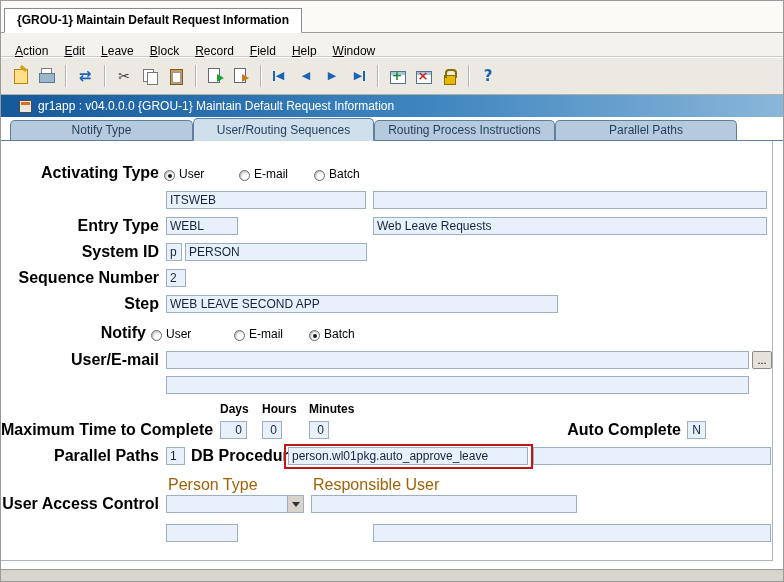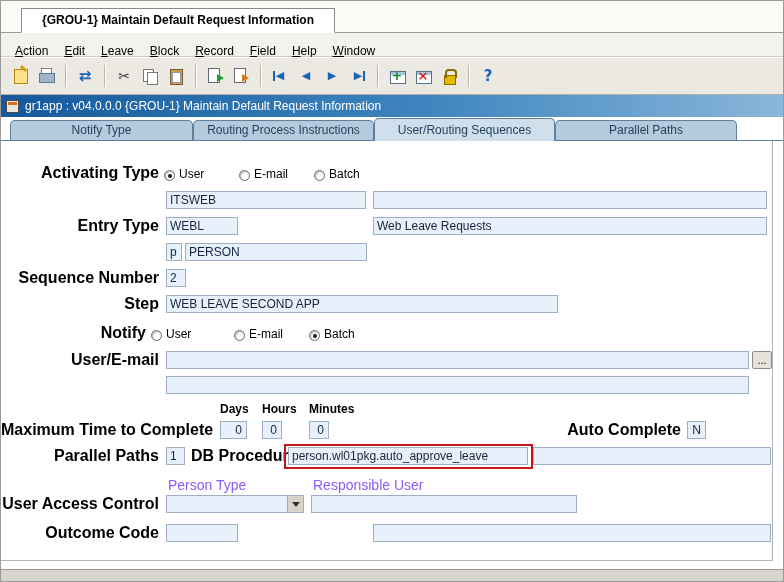--- a/index.html
+++ b/index.html
@@ -2,21 +2,21 @@
 <html><head>
 <meta charset="utf-8">
 <style>
   * { box-sizing: border-box; margin: 0; padding: 0; }
   html,body { background:#fff; }
   body { font-family: "Liberation Sans", "DejaVu Sans", sans-serif; }
   .window { position:relative; width:784px; height:582px; background:#fff; border:1px solid #9a9a9a; overflow:hidden; }
 
   
   .mdi-bar { position:absolute; left:0; top:0; width:100%; height:32px; background:#fbfaf6; border-bottom:1px solid #9a9a9a; display:flex; align-items:flex-end; }
-  .mdi-tab { margin-left:20px; margin-bottom:-1px; height:25px; line-height:23px; padding:0 20px; background:#fff; border:1px solid #8a8a8a; border-bottom:1px solid #fff; font-size:12px; font-weight:bold; color:#000; }
+  .mdi-tab { margin-left:3px; margin-bottom:-1px; height:25px; line-height:23px; padding:0 12px; background:#fff; border:1px solid #8a8a8a; border-bottom:1px solid #fff; font-size:12px; font-weight:bold; color:#000; }
 
   
   .menubar { position:absolute; left:0; top:32px; width:100%; height:24px; background:#f4f2ec; border-bottom:1px solid #cfcbc2; display:flex; align-items:center; padding-left:6px; }
   .mi { display:inline-block; font-size:12px; color:#000; padding:6px 8px; height:22px; line-height:22px; cursor:default; }
   .mi::first-letter { text-decoration: underline; }
 
   
   .toolbar { position:absolute; left:0; top:56px; width:100%; height:38px; background:#ece9e2; border-top:1px solid #fff; border-bottom:1px solid #b3afa5; display:flex; align-items:center; padding-left:6px; }
   .tb { width:26px; height:26px; background:transparent; border:1px solid transparent; display:flex; align-items:center; justify-content:center; cursor:pointer; }
   .tsep { width:1px; height:22px; background:#b8b4aa; box-shadow:1px 0 0 #fff; margin:0 6px; }
@@ -39,37 +39,37 @@
   .ic-first::before { content:""; position:absolute; left:2px; top:4px; width:2px; height:10px; background:#1b63b5; }
   .ic-last::after { content:""; position:absolute; right:2px; top:4px; width:2px; height:10px; background:#1b63b5; }
   .ic-grid::before { content:""; position:absolute; left:2px; top:4px; width:14px; height:11px; background:#fff; border:1px solid #56718a; box-shadow:inset 0 3px 0 #aac4d8; }
   .ic-insert { color:#168a2c; font-weight:bold; font-size:13px; }
   .ic-remove { color:#cc2222; font-weight:bold; font-size:13px; }
   .ic-lock::before { content:""; position:absolute; left:4px; top:8px; width:10px; height:8px; background:#e6b800; border:1px solid #8a6d00; }
   .ic-lock::after { content:""; position:absolute; left:5px; top:2px; width:8px; height:7px; border:2px solid #8a6d00; border-bottom:none; border-radius:4px 4px 0 0; }
   .ic-help { color:#1b63b5; font-weight:bold; font-size:15px; }
 
   
-  .banner { position:absolute; left:0; top:94px; width:100%; height:22px; background:linear-gradient(90deg,#15599c 0%,#3f86c0 55%,#8ab6d9 100%); color:#fff; font-size:12px; display:flex; align-items:center; gap:6px; padding:0 5px; }
+  .banner { position:absolute; left:0; top:94px; width:100%; height:22px; background:linear-gradient(90deg,#15599c 0%,#3f86c0 55%,#8ab6d9 100%); color:#fff; font-size:12px; display:flex; align-items:center; gap:6px; padding:0 18px; }
   .formicon { width:13px; height:13px; background:#ece7da; border:1px solid #4a4a4a; position:relative; flex:none; }
   .formicon::before { content:""; position:absolute; left:1px; right:1px; top:1px; height:3px; background:#d86f1e; }
 
   
   .tabrow { position:absolute; left:0; top:116px; width:100%; height:24px; background:#fff; border-bottom:1px solid #5f7f9e; display:flex; align-items:flex-end; padding-left:9px; }
   .tab { flex:none; height:20px; line-height:19px; text-align:center; font-size:12px; color:#1f3e5a; background:#b5cbdd; border:1px solid #5f7f9e; border-bottom:none; border-radius:5px 5px 0 0; cursor:pointer; }
   .tab.checked { background:#cfdfec; height:23px; line-height:22px; margin-bottom:-1px; border-bottom:1px solid #cfdfec; z-index:2; }
   .tab-1 { width:183px; } .tab-2 { width:181px; } .tab-3 { width:181px; } .tab-4 { width:182px; }
 
   
   .canvas { position:absolute; left:0; top:140px; width:772px; height:420px; background:#fff; border-right:1px solid #aab6c2; border-bottom:1px solid #aab6c2; }
   .bottom-strip { position:absolute; left:0; bottom:0; width:100%; height:12px; background:#d8d5ce; border-top:1px solid #9a9a9a; }
 
   .lbl { position:absolute; height:18px; line-height:18px; font-size:16px; font-weight:bold; color:#000; text-align:right; white-space:nowrap; }
   .colhdr { position:absolute; height:14px; line-height:14px; font-size:12px; font-weight:bold; color:#000; white-space:nowrap; }
-  .colhdr2 { position:absolute; height:14px; line-height:14px; font-size:14px; font-weight:normal; color:#8b5cf6; white-space:nowrap; }
+  .colhdr2 { position:absolute; height:14px; line-height:14px; font-size:16px; font-weight:normal; color:#a16207; white-space:nowrap; }
   .fld { position:absolute; height:18px; background:#e8f1fb; border:1px solid #9eafc2; font-size:12px; line-height:16px; padding:0 3px; color:#16243d; white-space:nowrap; overflow:hidden; cursor:text; }
   .num { text-align:right; padding-right:4px; }
   .ctr { text-align:center; padding:0; }
 
   .ropt { position:absolute; height:16px; display:flex; align-items:flex-end; gap:4px; font-size:12px; color:#000; cursor:default; }
   .rc { width:11px; height:11px; border-radius:50%; background:#fff; border:1px solid #6b6b6b; box-shadow:inset 1px 1px 2px rgba(0,0,0,.3); position:relative; flex:none; }
   .ropt.checked .rc::after { content:""; position:absolute; left:3px; top:3px; width:4px; height:4px; border-radius:50%; background:#1a1a1a; }
 
   .lov { position:absolute; left:751px; top:210px; width:20px; height:18px; background:#e5e2da; border:1px solid #8a8a8a; border-radius:2px; font-size:11px; line-height:14px; text-align:center; cursor:pointer; }
   .combo { position:absolute; left:165px; top:354px; width:138px; height:18px; background:#e8f1fb; border:1px solid #9eafc2; }
@@ -156,22 +156,22 @@
       </button>
   </div>
 
   <div class="banner">
     <span class="formicon"></span>
     <span>gr1app : v04.0.0.0  {GROU-1} Maintain Default Request Information</span>
   </div>
 
   <div class="tabrow">
     <div class="tab tab-1">Notify Type</div>
+    <div class="tab tab-2 checked">User/Routing Sequences</div>
     <div class="tab tab-3">Routing Process Instructions</div>
-    <div class="tab tab-2 checked">User/Routing Sequences</div>
     <div class="tab tab-4">Parallel Paths</div>
   </div>
 
   <div class="canvas">
 
     <div class="lbl" style="left:0; top:23px; width:158px;">Activating Type</div>
     <div class="ropt checked" style="left:163px; top:24px;">
       <span class="rc"></span>
       <span>User</span>
     </div>
@@ -184,20 +184,21 @@
       <span>Batch</span>
     </div>
 
     <div class="fld" style="left:165px; top:50px; width:200px;">ITSWEB</div>
     <div class="fld" style="left:372px; top:50px; width:394px;"></div>
 
     <div class="lbl" style="left:0; top:76px; width:158px;">Entry Type</div>
     <div class="fld" style="left:165px; top:76px; width:72px;">WEBL</div>
     <div class="fld" style="left:372px; top:76px; width:394px;">Web Leave Requests</div>
 
+    <div class="lbl" style="left:0; top:102px; width:158px;">System ID</div>
     <div class="fld" style="left:165px; top:102px; width:16px;">p</div>
     <div class="fld" style="left:184px; top:102px; width:182px;">PERSON</div>
 
     <div class="lbl" style="left:0; top:128px; width:158px;">Sequence Number</div>
     <div class="fld" style="left:165px; top:128px; width:20px;">2</div>
 
     <div class="lbl" style="left:0; top:154px; width:158px;">Step</div>
     <div class="fld" style="left:165px; top:154px; width:392px;">WEB LEAVE SECOND APP</div>
 
     <div class="lbl" style="left:0; top:183px; width:145px;">Notify</div>
@@ -240,21 +241,20 @@
     <div class="colhdr2" style="left:167px; top:337px;">Person Type</div>
     <div class="colhdr2" style="left:312px; top:337px;">Responsible User</div>
 
     <div class="lbl" style="left:0; top:354px; width:158px;">User Access Control</div>
     <div class="combo">
       <span class="val"></span>
       <span class="dd"></span>
     </div>
     <div class="fld" style="left:310px; top:354px; width:266px;"></div>
 
-    <div class="lbl" style="left:0; top:383px; width:158px;">Outcome Code</div>
     <div class="fld" style="left:165px; top:383px; width:72px;"></div>
     <div class="fld" style="left:372px; top:383px; width:398px;"></div>
 
   </div>
 
   <div class="bottom-strip"></div>
 
 </div>
 
 </body></html>

